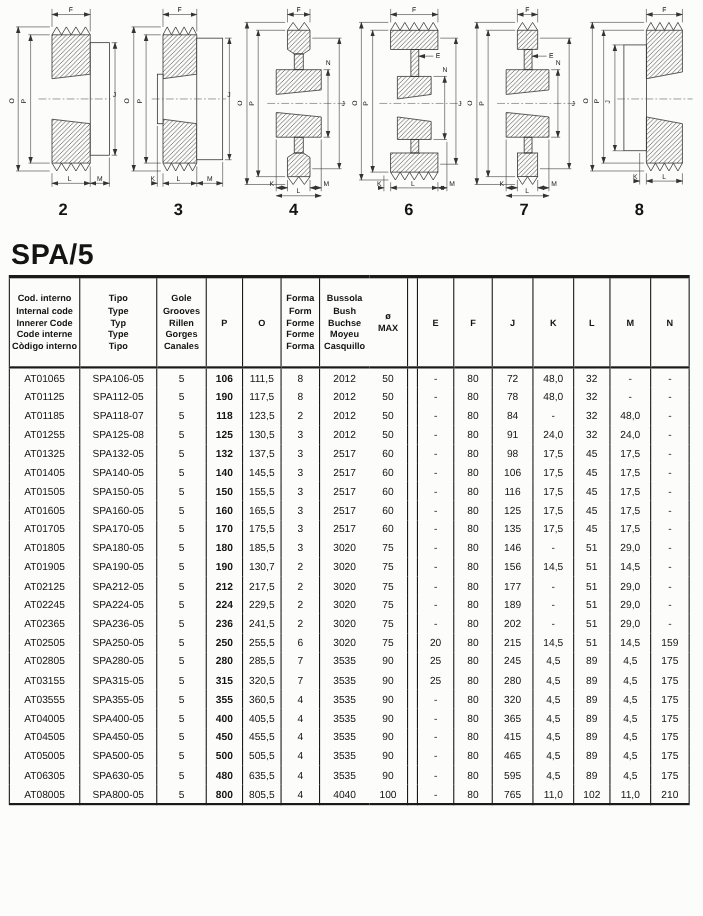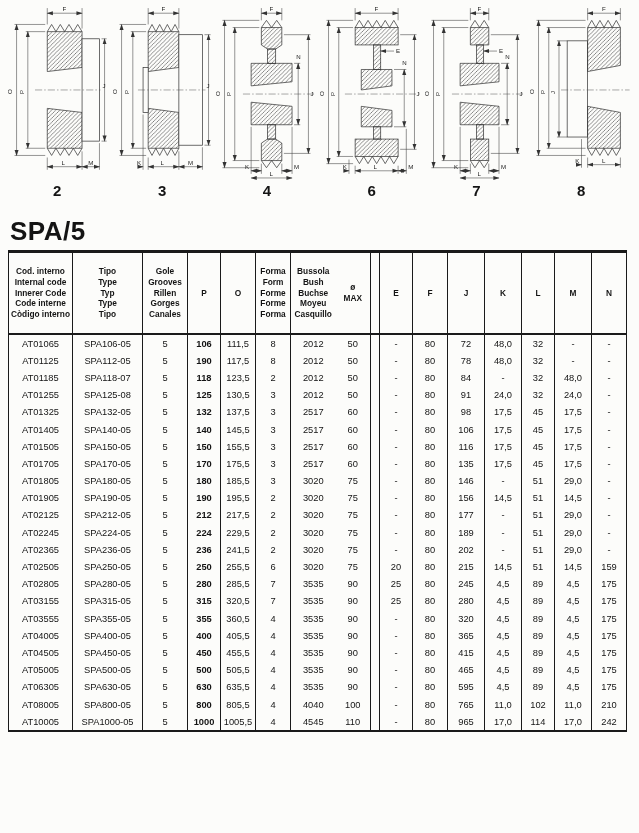--- a/index.html
+++ b/index.html
@@ -512,20 +512,38 @@
           <td class="spacer"></td>
           <td>-</td>
           <td>80</td>
           <td>116</td>
           <td>17,5</td>
           <td>45</td>
           <td>17,5</td>
           <td class="last">-</td>
         </tr>
         <tr>
+          <td class="first">AT01605</td>
+          <td>SPA160-05</td>
+          <td>5</td>
+          <td class="bold">160</td>
+          <td>165,5</td>
+          <td>3</td>
+          <td class="bush">2517</td>
+          <td class="max">60</td>
+          <td class="spacer"></td>
+          <td>-</td>
+          <td>80</td>
+          <td>125</td>
+          <td>17,5</td>
+          <td>45</td>
+          <td>17,5</td>
+          <td class="last">-</td>
+        </tr>
+        <tr>
           <td class="first">AT01705</td>
           <td>SPA170-05</td>
           <td>5</td>
           <td class="bold">170</td>
           <td>175,5</td>
           <td>3</td>
           <td class="bush">2517</td>
           <td class="max">60</td>
           <td class="spacer"></td>
           <td>-</td>
@@ -552,21 +570,21 @@
           <td>-</td>
           <td>51</td>
           <td>29,0</td>
           <td class="last">-</td>
         </tr>
         <tr>
           <td class="first">AT01905</td>
           <td>SPA190-05</td>
           <td>5</td>
           <td class="bold">190</td>
-          <td>195,5</td>
+          <td>130,7</td>
           <td>2</td>
           <td class="bush">3020</td>
           <td class="max">75</td>
           <td class="spacer"></td>
           <td>-</td>
           <td>80</td>
           <td>156</td>
           <td>14,5</td>
           <td>51</td>
           <td>14,5</td>
@@ -749,21 +767,21 @@
           <td>465</td>
           <td>4,5</td>
           <td>89</td>
           <td>4,5</td>
           <td class="last">175</td>
         </tr>
         <tr>
           <td class="first">AT06305</td>
           <td>SPA630-05</td>
           <td>5</td>
-          <td class="bold">630</td>
+          <td class="bold">480</td>
           <td>635,5</td>
           <td>4</td>
           <td class="bush">3535</td>
           <td class="max">90</td>
           <td class="spacer"></td>
           <td>-</td>
           <td>80</td>
           <td>595</td>
           <td>4,5</td>
           <td>89</td>
@@ -781,33 +799,15 @@
           <td class="max">100</td>
           <td class="spacer"></td>
           <td>-</td>
           <td>80</td>
           <td>765</td>
           <td>11,0</td>
           <td>102</td>
           <td>11,0</td>
           <td class="last">210</td>
         </tr>
-        <tr>
-          <td class="first">AT10005</td>
-          <td>SPA1000-05</td>
-          <td>5</td>
-          <td class="bold">1000</td>
-          <td>1005,5</td>
-          <td>4</td>
-          <td class="bush">4545</td>
-          <td class="max">110</td>
-          <td class="spacer"></td>
-          <td>-</td>
-          <td>80</td>
-          <td>965</td>
-          <td>17,0</td>
-          <td>114</td>
-          <td>17,0</td>
-          <td class="last">242</td>
-        </tr>
       </tbody>
 </table>
 </div>
 
 </body></html>

